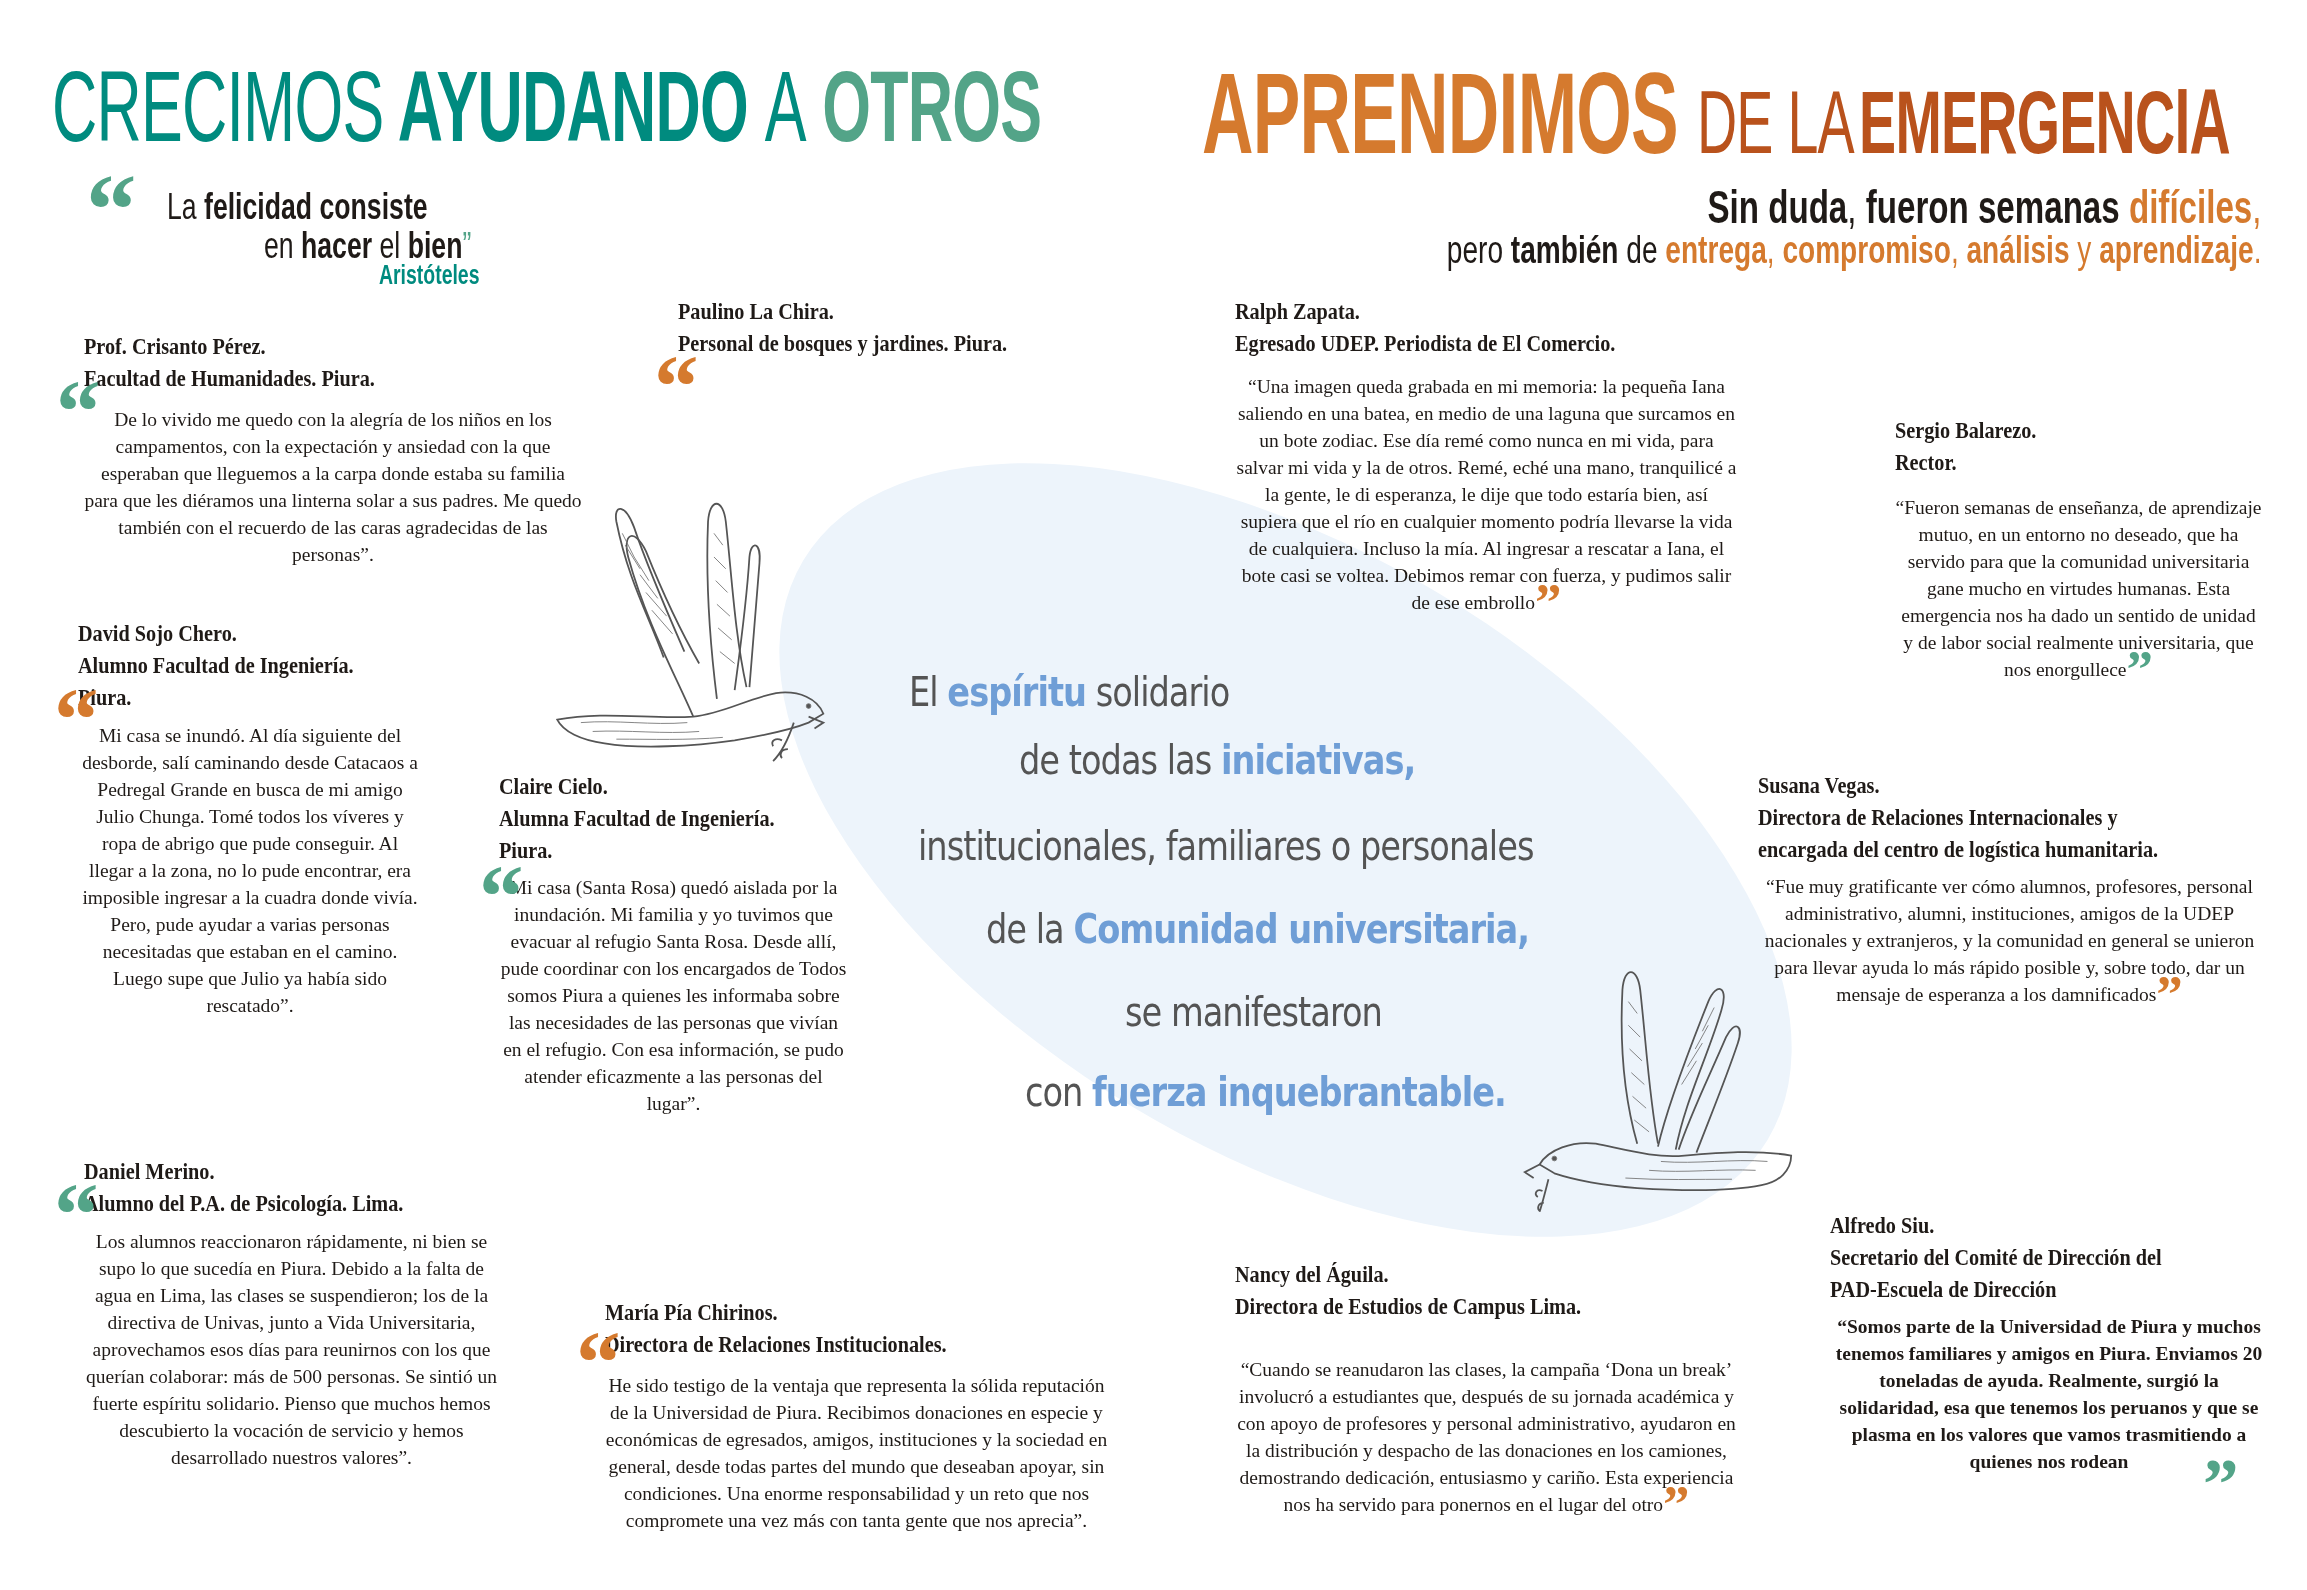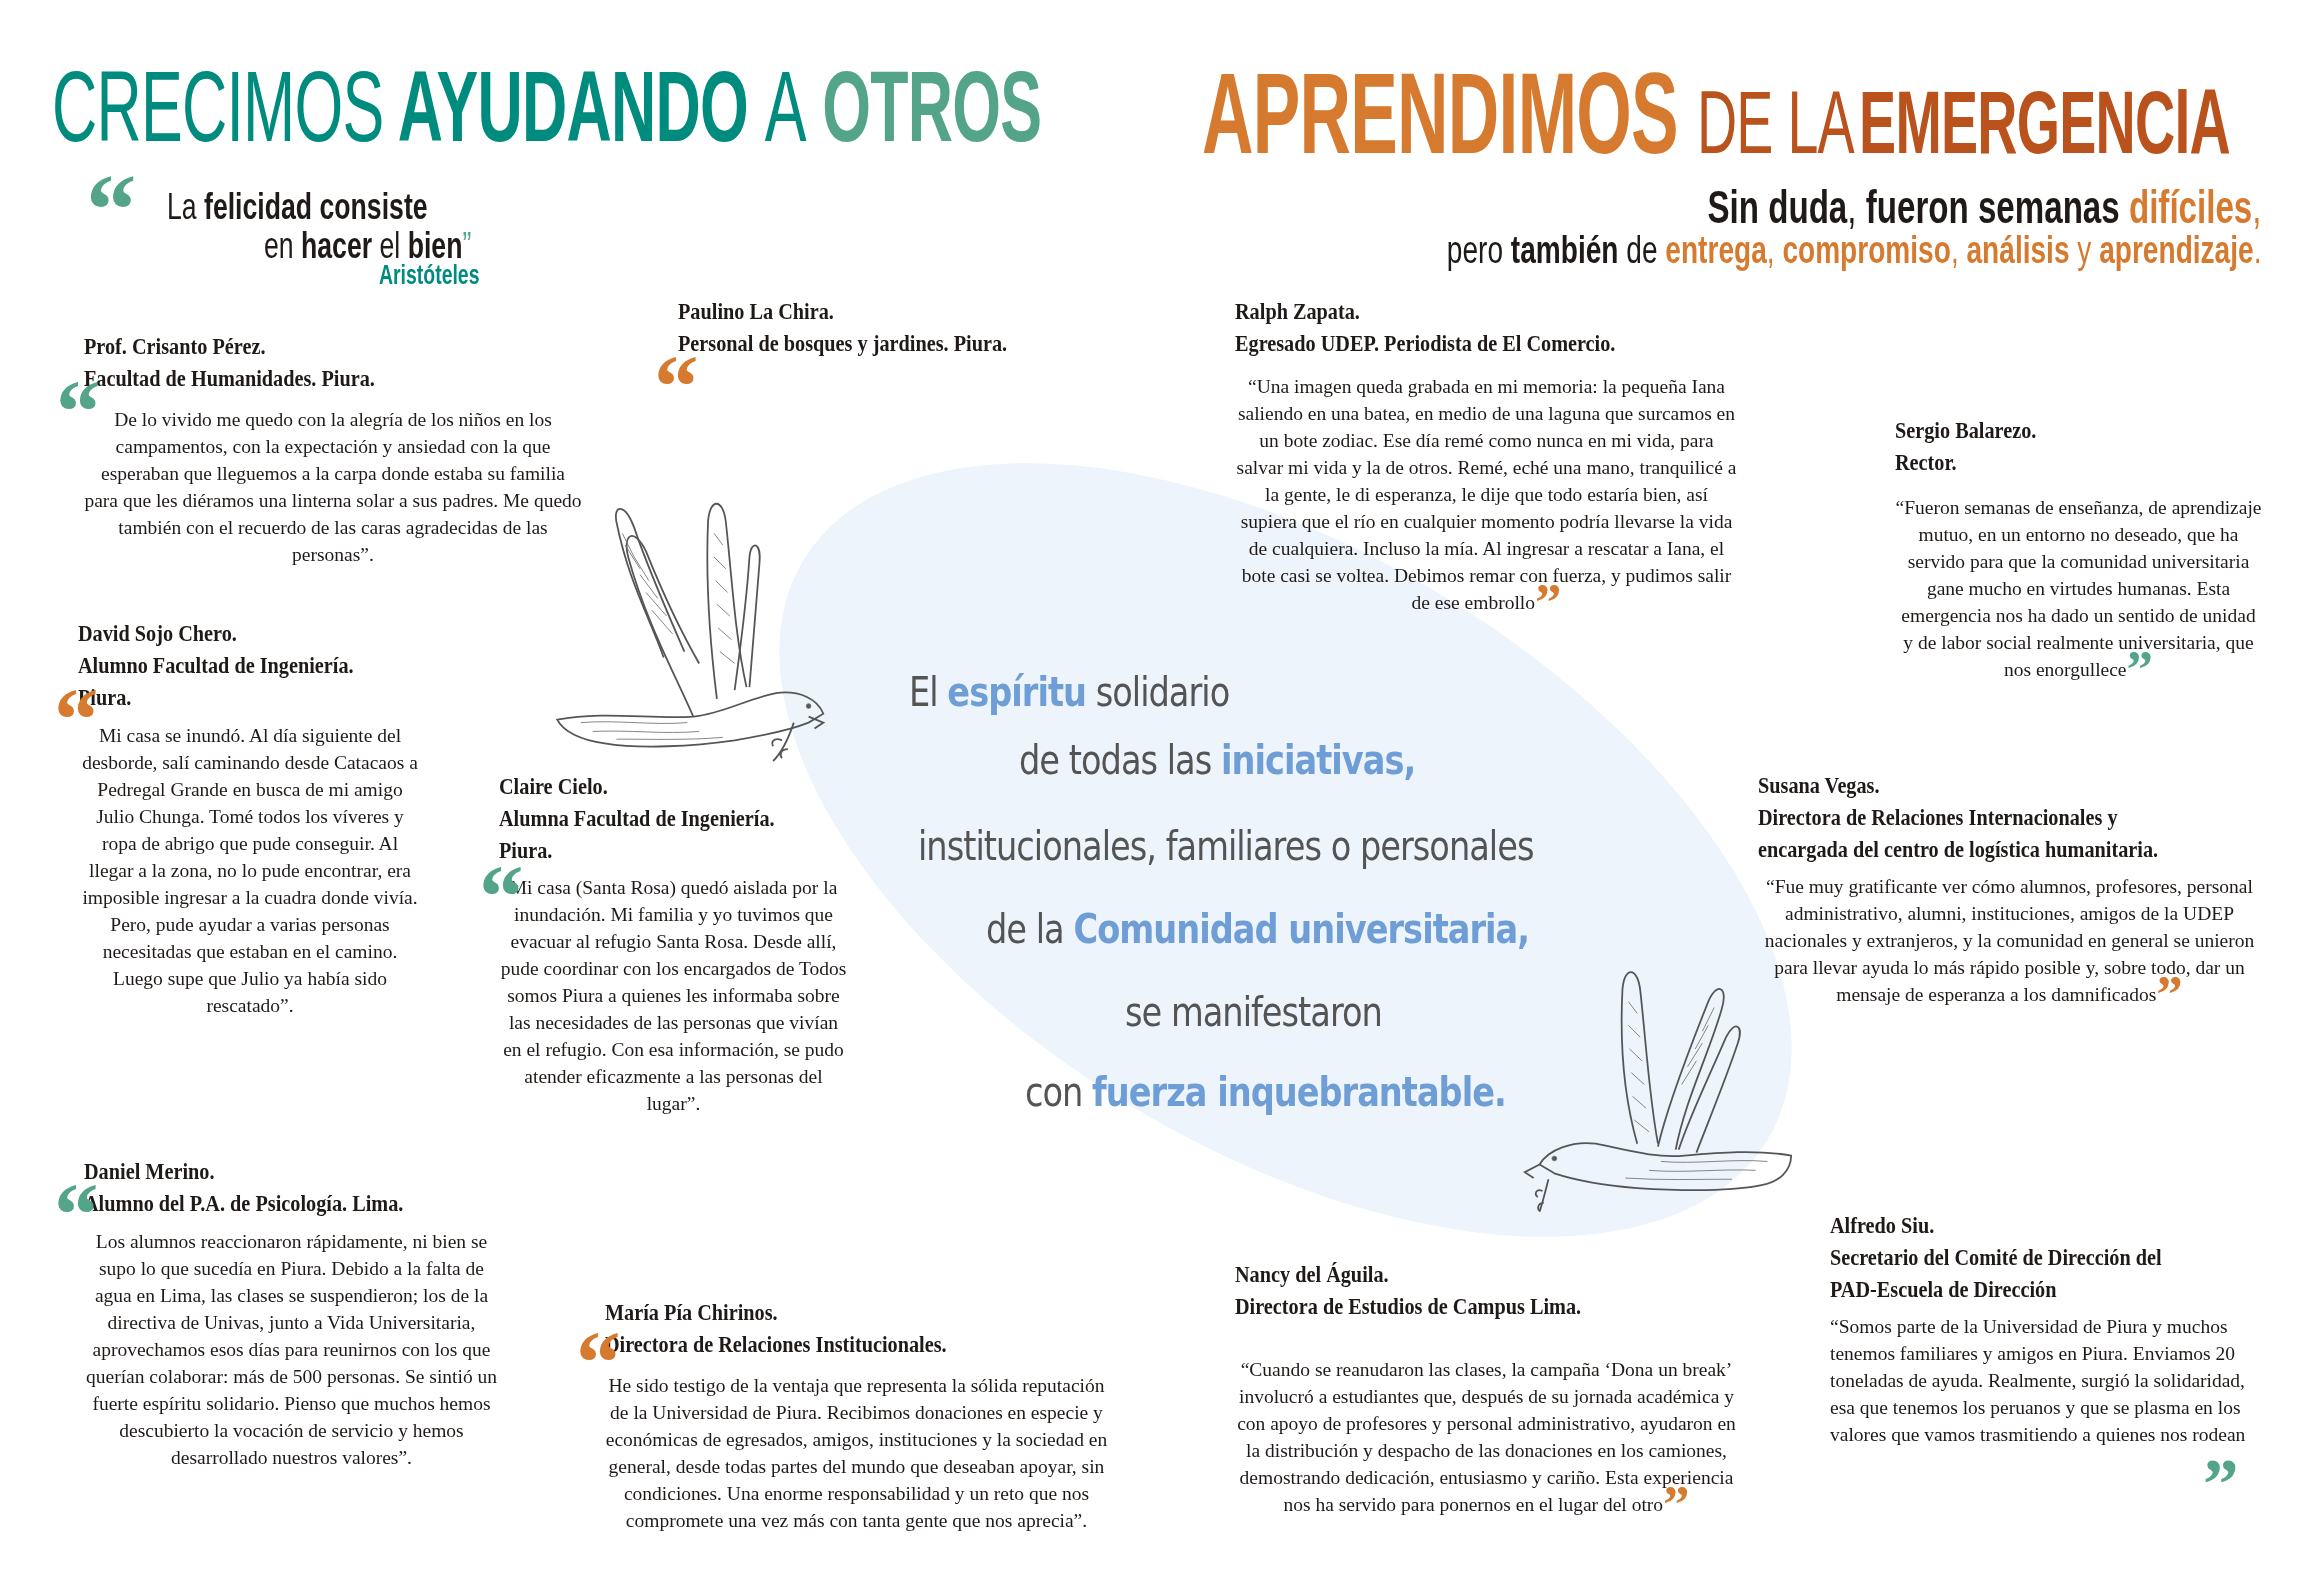--- a/index.html
+++ b/index.html
@@ -148,21 +148,21 @@
   <div class="name">Susana Vegas.</div>
   <div class="role">Directora de Relaciones Internacionales y</div>
   <div class="role">encargada del centro de logística humanitaria.</div>
   <div class="quote" style="font-size:19.5px; line-height:27px; padding-top:2.4px;"><span>“Fue muy gratificante ver cómo alumnos, profesores, personal administrativo, alumni, instituciones, amigos de la UDEP nacionales y extranjeros, y la comunidad en general se unieron para llevar ayuda lo más rápido posible y, sobre todo, dar un mensaje de esperanza a los damnificados</span><span class="cq c-orange">”</span></div>
 </div>
 
 <div class="block" style="left:1830px; top:1210px; width:438px;">
   <div class="name">Alfredo Siu.</div>
   <div class="role">Secretario del Comité de Dirección del</div>
   <div class="role">PAD-Escuela de Dirección</div>
-  <div class="quote" style="font-size:19.5px; line-height:27px; padding-top:2.4px; text-align:left;">“Somos parte de la Universidad de Piura y muchos tenemos familiares y amigos en Piura. Enviamos 20 toneladas de ayuda. Realmente, surgió la solidaridad, esa que tenemos los peruanos y que se plasma en los valores que vamos trasmitiendo a quienes nos rodean</div>
+  <div class="quote" style="font-size:19.5px; line-height:27px; padding-top:2.4px; text-align:center;font-weight:bold;">“Somos parte de la Universidad de Piura y muchos tenemos familiares y amigos en Piura. Enviamos 20 toneladas de ayuda. Realmente, surgió la solidaridad, esa que tenemos los peruanos y que se plasma en los valores que vamos trasmitiendo a quienes nos rodean</div>
 </div>
 <div class="abs cq c-teal" style="left:2203px; top:1484px; font-size:71px;">”</div>
 
 <div class="center-line cl" style="left:909px; top:672px;">
   <span>El </span><span class="hb">espíritu</span><span> solidario</span>
 </div>
 <div class="center-line cl" style="left:1019px; top:740px;">
   <span>de todas las </span><span class="hb">iniciativas</span><span class="hb">,</span>
 </div>
 <div class="center-line cl" style="left:918px; top:826px;">institucionales, familiares o personales</div>

